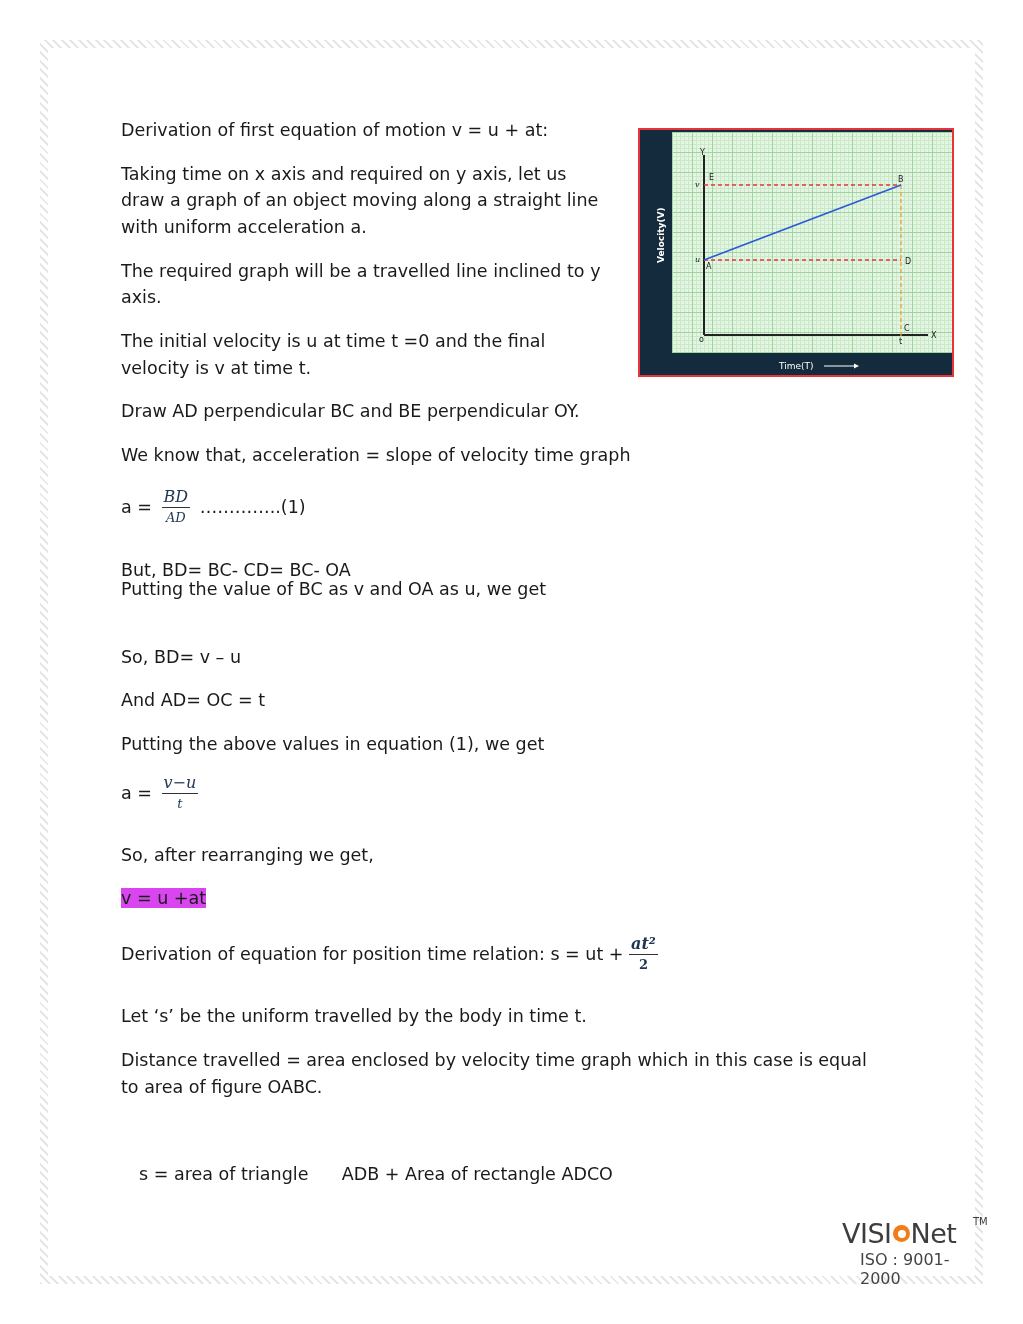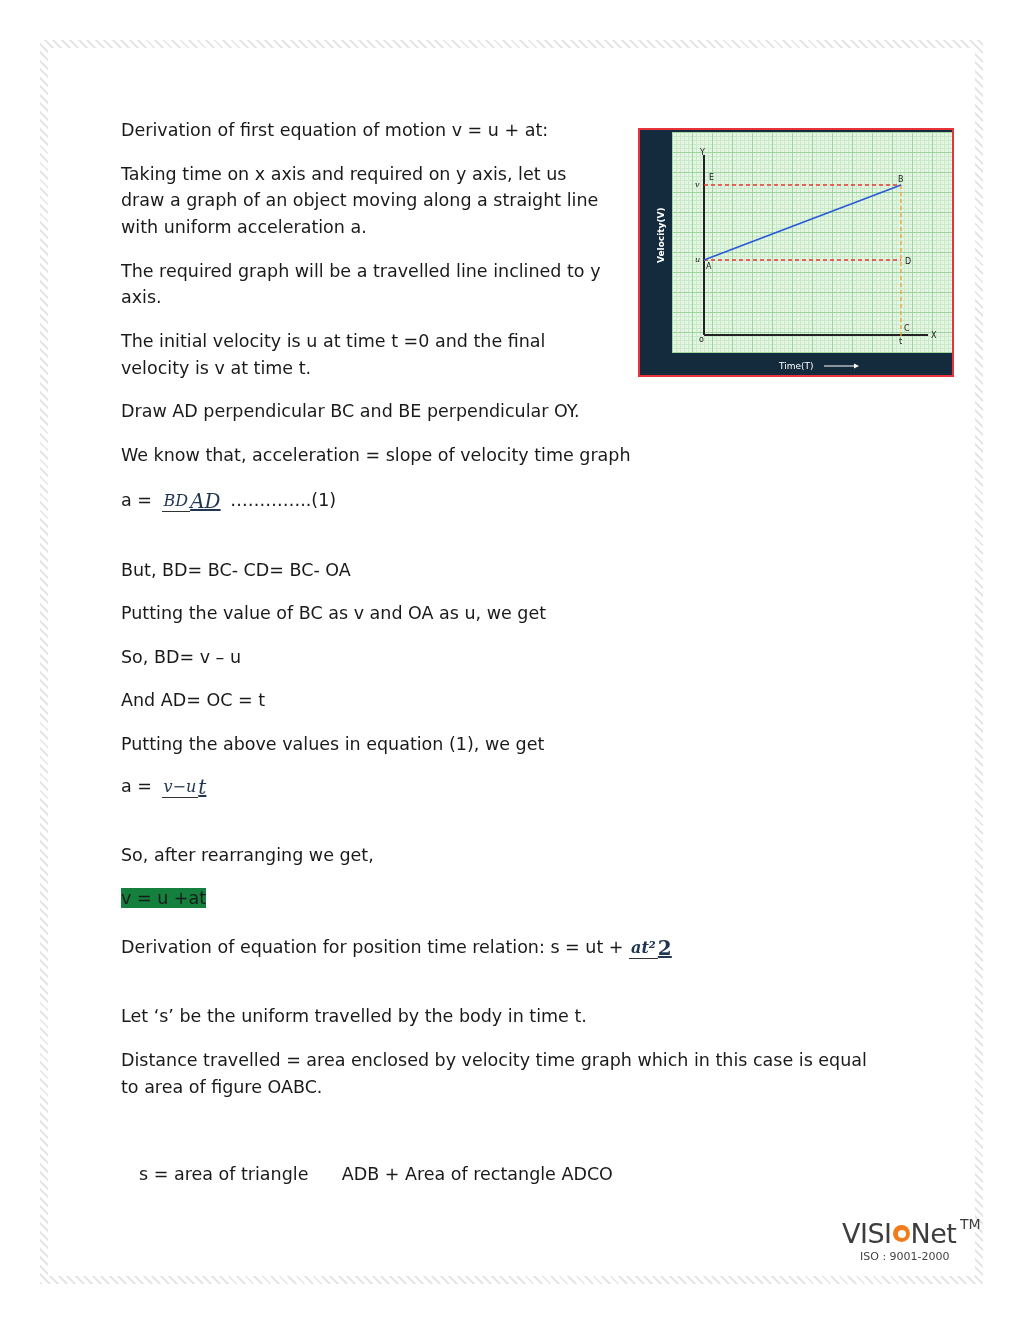--- a/index.html
+++ b/index.html
@@ -6,38 +6,38 @@
   body { width: 1023px; height: 1324px; position: relative; overflow: hidden;
          font-family: "DejaVu Sans", sans-serif; color: #1a1a1a; }
   .frame { position: absolute; left: 40px; top: 40px; width: 943px; height: 1244px;
            box-sizing: border-box; border: 8px solid transparent;
            background:
              repeating-linear-gradient(45deg, #e6e6e6 0 2px, transparent 2px 6px) border-box;
            -webkit-mask: linear-gradient(#000 0 0) padding-box, linear-gradient(#000 0 0);
            -webkit-mask-composite: xor; mask-composite: exclude; }
   .p { position: absolute; left: 121px; font-size: 17.5px; line-height: 26.5px; margin: 0; white-space: nowrap; }
   .math { font-family: "DejaVu Serif", serif; font-style: italic; color: #1f3550; }
-  .frac { display: inline-flex; flex-direction: row; align-items: center; vertical-align: middle; margin: 0 4px; }
+  .frac { display: inline-flex; flex-direction: column; align-items: center; vertical-align: middle; margin: 0 4px; }
   .frac .num { border-bottom: 1px solid #333; padding: 0 2px; line-height: 20px; font-size: 16px; }
-  .frac .den { line-height: 20px; font-size: 20px; text-decoration: underline; }
-  .hl { background: #15803d; }
+  .frac .den { line-height: 20px; font-size: 13px; }
+  .hl { background: #d946ef; }
   .graph { position: absolute; left: 638px; top: 128px; width: 316px; height: 249px; box-sizing: border-box;
            border: 2px solid #e8333a; background: #142a3d; }
   .grid { position: absolute; left: 672px; top: 132px; width: 280px; height: 221px;
           background-color: #e4f5e4;
           background-image:
             linear-gradient(#9fd39f 1px, transparent 1px),
             linear-gradient(90deg, #9fd39f 1px, transparent 1px),
             linear-gradient(#c9e9c9 1px, transparent 1px),
             linear-gradient(90deg, #c9e9c9 1px, transparent 1px);
           background-size: 20px 20px, 20px 20px, 4px 4px, 4px 4px; }
   .logo { position: absolute; left: 842px; top: 1218px; width: 130px; height: 50px; }
   .logo .brand { font-family: "DejaVu Sans", sans-serif; font-weight: normal; font-size: 27px; color: #3d3d3d; letter-spacing: -0.5px; }
-  .logo .tm { position: absolute; left: 118px; top: -2px; font-size: 14px; color: #3d3d3d; }
-  .logo .iso { position: absolute; left: 18px; top: 32px; font-size: 11px; color: #444; }
+  .logo .tm { position: absolute; left: 131px; top: -2px; font-size: 10px; color: #3d3d3d; }
+  .logo .iso { position: absolute; left: 18px; top: 32px; font-size: 16px; color: #444; }
   .logo .dot { display: inline-block; width: 17px; height: 17px; border-radius: 50%; background: #f07d1a; vertical-align: 1px; margin: 0 1px; position: relative; }
   .logo .dot::after { content: ""; position: absolute; left: 5px; top: 5px; width: 8px; height: 8px; border-radius: 50%; background: #fff; }
 </style>
 </head>
 <body>
 
 <div class="frame"></div>
 
 <p class="p" style="top:117px">Derivation of first equation of motion v = u + at:</p>
 
@@ -57,21 +57,21 @@
 <div class="p" style="top:487px">
   <span>a =</span>
   <span class="frac math">
     <span class="num">BD</span>
     <span class="den">AD</span>
   </span>
   <span>…………..(1)</span>
 </div>
 
 <p class="p" style="top:557px">But, BD= BC- CD= BC- OA</p>
-<p class="p" style="top:600px">Putting the value of BC as v and OA as u, we get</p>
+<p class="p" style="top:576px">Putting the value of BC as v and OA as u, we get</p>
 <p class="p" style="top:644px">So, BD= v – u</p>
 <p class="p" style="top:687px">And AD= OC = t</p>
 <p class="p" style="top:731px">Putting the above values in equation (1), we get</p>
 
 <div class="p" style="top:773px">
   <span>a =</span>
   <span class="frac math">
     <span class="num">v−u</span>
     <span class="den">t</span>
   </span>

